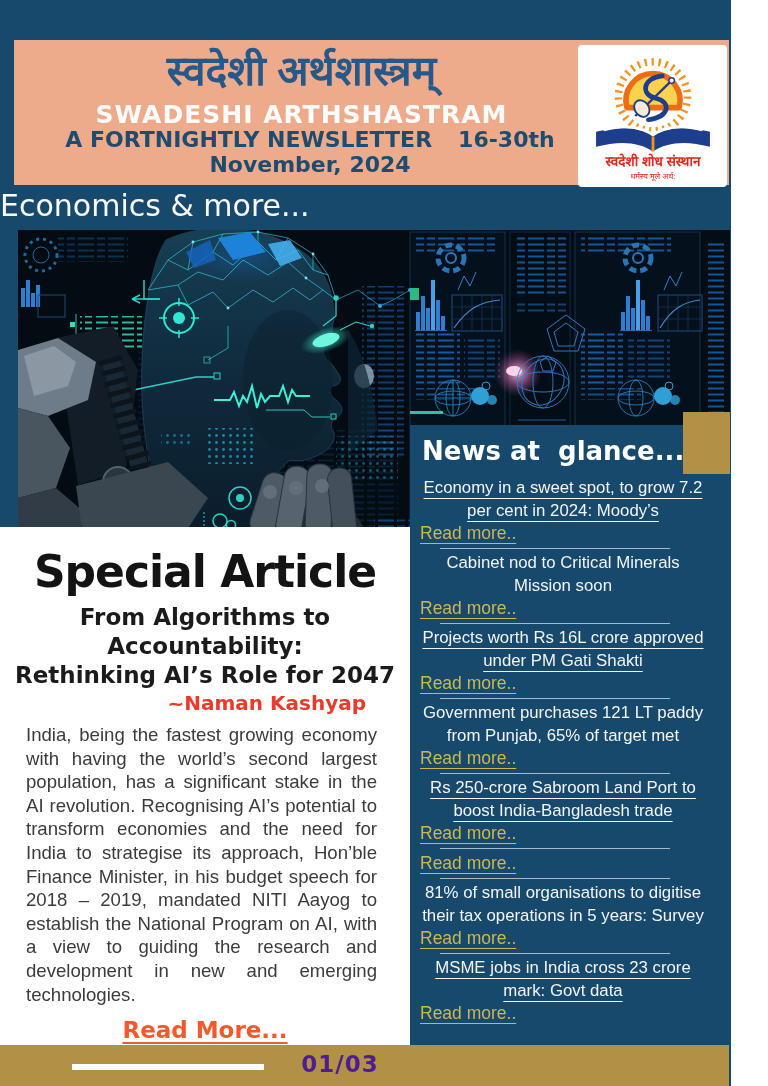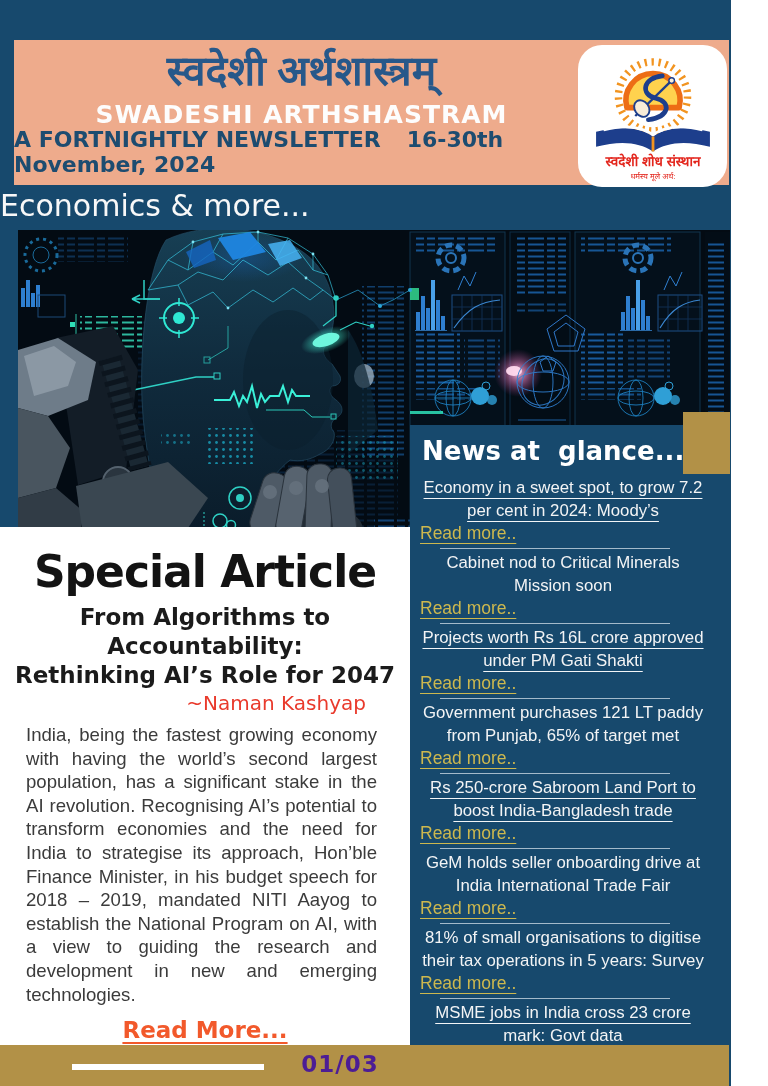--- a/index.html
+++ b/index.html
@@ -8,41 +8,41 @@
   .abs{position:absolute;}
 
   .blue-bg{left:0;top:0;width:731px;height:1086px;background:#17496d;}
 
   
   .header-box{left:14px;top:40px;width:715px;height:145px;background:#eeab8c;}
   .header-titles{position:absolute;left:35px;top:4px;width:505px;text-align:center;}
   .title-hindi{font-size:41px;font-weight:bold;color:#27588a;line-height:54px;}
   .title-english{font-size:25px;font-weight:bold;color:#fdfdfd;letter-spacing:1px;line-height:33px;
        font-family:"DejaVu Sans",sans-serif;}
-  .header-subrow{position:absolute;left:0;bottom:8px;width:592px;
+  .header-subrow{position:absolute;left:0;bottom:8px;width:592px;text-align:center;
        color:#1d4c70;font-weight:bold;font-size:22px;font-family:"DejaVu Sans",sans-serif;}
   .header-subrow .date{margin-left:26px;}
 
-  .logo-box{left:578px;top:45px;width:149px;height:142px;background:#ffffff;border-radius:24px;
+  .logo-box{left:578px;top:45px;width:149px;height:142px;background:#ffffff;border-radius:4px;
        display:flex;align-items:center;justify-content:center;}
 
   .tagline{left:0;top:188px;width:566px;text-align:left;color:#f8f8f8;font-size:30px;
        font-family:"DejaVu Sans",sans-serif;}
 
   
   .hero{left:18px;top:230px;width:712px;height:313px;background:#030b13;overflow:hidden;}
 
   
   .article-panel{left:0;top:527px;width:410px;height:518px;background:#ffffff;}
   .sa-title{margin:18px 0 0;text-align:center;font-family:"DejaVu Sans",sans-serif;
        font-size:44px;font-weight:800;color:#131313;letter-spacing:-1px;line-height:54px;}
   .sa-sub{margin-top:4px;text-align:center;font-family:"DejaVu Sans",sans-serif;
        font-size:23px;font-weight:700;color:#1b1b1b;line-height:29px;}
   .sa-author{margin-top:1px;text-align:right;padding-right:44px;color:#e93a2c;
-       font-family:"DejaVu Sans",sans-serif;font-weight:400;font-size:20px;}
+       font-family:"DejaVu Sans",sans-serif;font-weight:700;font-size:20px;}
   .sa-body{margin:8px 33px 0 26px;text-align:justify;font-size:18.6px;line-height:23.6px;color:#3b3b3b;}
   .sa-readmore-wrap{margin-top:11px;text-align:center;}
   .sa-readmore{font-family:"DejaVu Sans",sans-serif;font-size:23px;font-weight:800;color:#f2592b;
        text-decoration:underline;text-decoration-thickness:2px;text-underline-offset:4px;cursor:pointer;}
 
   
   .news-panel{left:410px;top:425px;width:320px;height:637px;background:#17496d;box-sizing:border-box;
        padding:6px 24px 0 8px;}
   .news-heading{white-space:pre-wrap;margin:2px 0 8px 4px;color:#ffffff;
        font-family:"DejaVu Sans",sans-serif;font-size:26px;font-weight:800;line-height:36px;}
@@ -362,21 +362,21 @@
 </section>
 
 <aside class="abs news-panel">
   <h2 class="news-heading">News at  glance...</h2>
   <div id="news-list">
       <div class="news-item"><a class="headline ul">Economy in a sweet spot, to grow 7.2 per cent in 2024: Moody’s</a><a class="readmore">Read more..</a><div class="divider"></div></div>
       <div class="news-item"><a class="headline">Cabinet nod to Critical Minerals Mission soon</a><a class="readmore">Read more..</a><div class="divider"></div></div>
       <div class="news-item"><a class="headline ul">Projects worth Rs 16L crore approved under PM Gati Shakti</a><a class="readmore">Read more..</a><div class="divider"></div></div>
       <div class="news-item"><a class="headline">Government purchases 121 LT paddy from Punjab, 65% of target met</a><a class="readmore">Read more..</a><div class="divider"></div></div>
       <div class="news-item"><a class="headline ul">Rs 250-crore Sabroom Land Port to boost India-Bangladesh trade</a><a class="readmore">Read more..</a><div class="divider"></div></div>
-      <div class="news-item"><a class="headline">GeM holds seller onboarding drive at India International Trade Fair</a><a class="readmore">Read more..</a><div class="divider"></div></div>
+      <div class="news-item"><a class="readmore">Read more..</a><div class="divider"></div></div>
       <div class="news-item"><a class="headline">81% of small organisations to digitise their tax operations in 5 years: Survey</a><a class="readmore">Read more..</a><div class="divider"></div></div>
       <div class="news-item"><a class="headline ul">MSME jobs in India cross 23 crore mark: Govt data</a><a class="readmore">Read more..</a></div>
     </div>
 </aside>
 
 <footer class="abs bottom-bar">
   <div class="bar-dash"></div>
   <div class="page-num">01/03</div>
 </footer>
 

